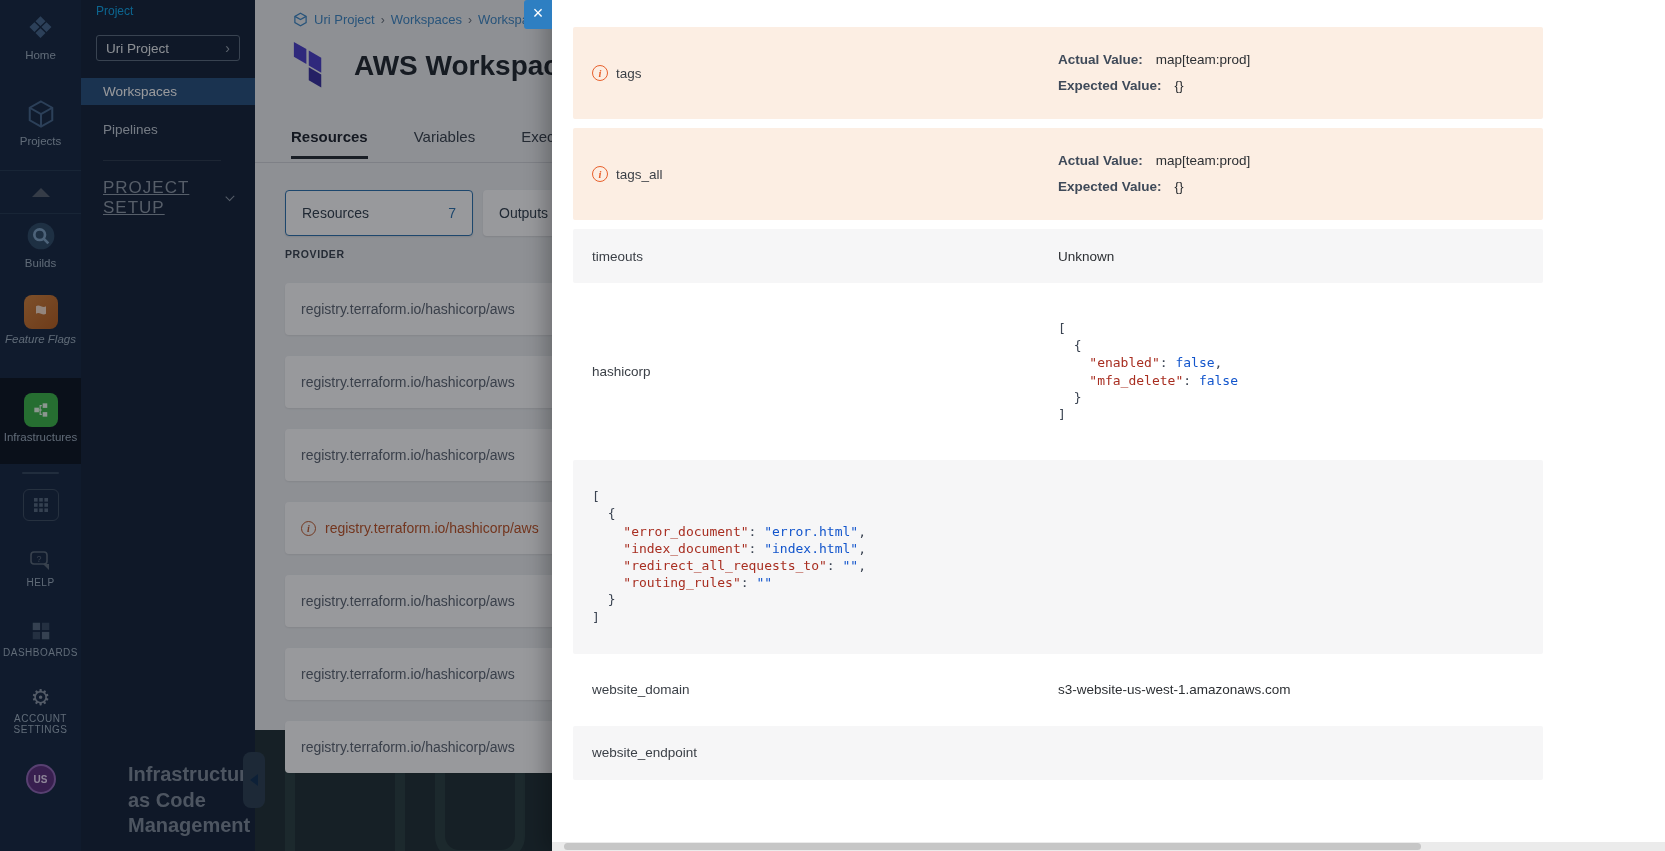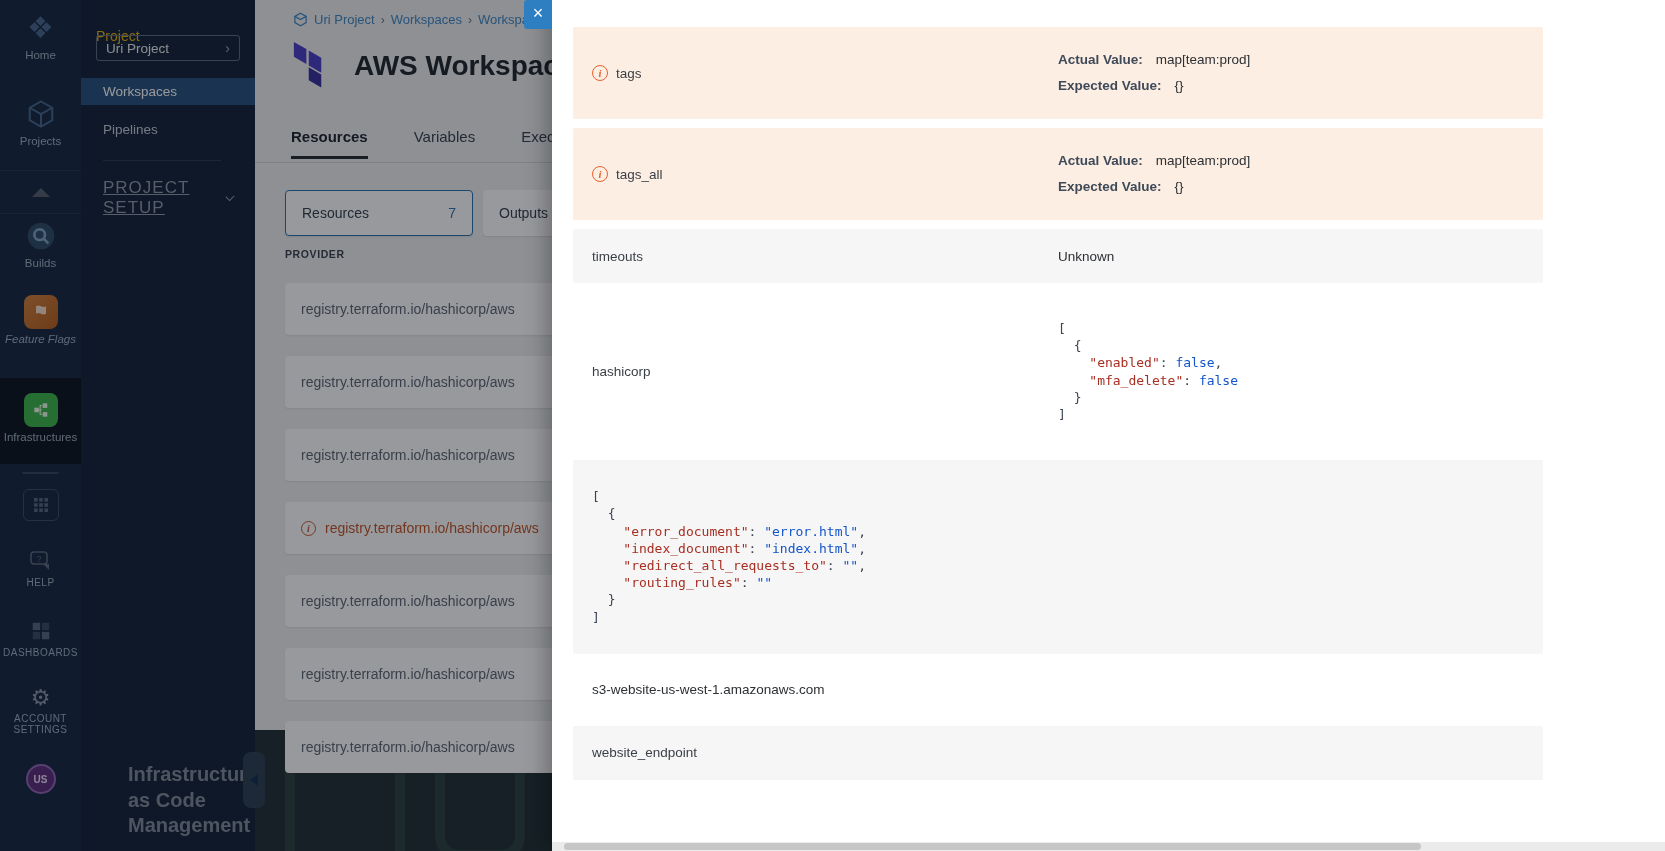--- a/index.html
+++ b/index.html
@@ -21,21 +21,21 @@
   .tri-up { width:0; height:0; border-left:9px solid transparent; border-right:9px solid transparent; border-bottom:9px solid #55606d; }
   .infra-block { position:absolute; left:0; top:378px; width:81px; height:86px; background:#0c1320; }
   .rail-divider { position:absolute; left:22px; top:472px; width:37px; border-top:2px solid #33465c; border-radius:2px; }
   .grid-btn { width:36px; height:32px; border:1.5px solid #3c4c60; border-radius:6px; display:flex; align-items:center; justify-content:center; margin:0 auto; }
   .gear-glyph { font-size:22px; color:#8b96a5; line-height:22px; }
   .avatar { width:30px; height:30px; border-radius:50%; background:#5b2d7a; border:2px solid #9166b5; color:#ecdcf8;
       font-size:10px; font-weight:bold; display:flex; align-items:center; justify-content:center; margin:0 auto; }
 
   
   .sidebar2 { position:absolute; left:81px; top:0; width:174px; height:851px; background:#142238; z-index:10; color:#c3ccd6; }
-  .proj-label { position:absolute; top:28px; left:15px; font-size:14px; color:#eab308; }
+  .proj-label { position:absolute; top:4px; left:15px; font-size:12px; color:#0ea5e9; }
   .proj-select { position:absolute; top:35px; left:15px; width:144px; height:26px; border:1px solid #5c6c7e; border-radius:3px;
       display:flex; align-items:center; justify-content:space-between; padding:0 9px; cursor:pointer; }
   .proj-select .pname { color:#e8ecf0; font-size:13.5px; }
   .proj-select .chev { color:#9aa4b1; font-size:14px; }
   .snav-item { position:absolute; left:0; width:174px; height:27px; display:flex; align-items:center; padding-left:22px;
       font-size:13.5px; color:#c3ccd6; cursor:pointer; }
   .snav-item.active { background:#27507c; color:#ffffff; }
   .snav-divider { position:absolute; top:160px; left:22px; width:118px; border-top:1px solid #2c3a4c; }
   .section-hdr { position:absolute; top:178px; left:22px; width:130px; display:flex; justify-content:space-between; align-items:center;
       font-size:17px; letter-spacing:1px; color:#8e99a7; cursor:pointer;text-decoration:underline; }
@@ -370,20 +370,23 @@
   {
     <span class="ck">"error_document"</span>: <span class="cv">"error.html"</span>,
     <span class="ck">"index_document"</span>: <span class="cv">"index.html"</span>,
     <span class="ck">"redirect_all_requests_to"</span>: <span class="cv">""</span>,
     <span class="ck">"routing_rules"</span>: <span class="cv">""</span>
   }
 ]</pre>
         </div>
       </div>
       <div class="attr-row type-text">
+        <div class="name-cell">
+          <span>website_domain</span>
+        </div>
         <div class="val-cell">s3-website-us-west-1.amazonaws.com</div>
       </div>
       <div class="attr-row type-text shaded">
         <div class="name-cell">
           <span>website_endpoint</span>
         </div>
       </div>
     </div>
   <div class="hscroll">
     <div class="hthumb"></div>

